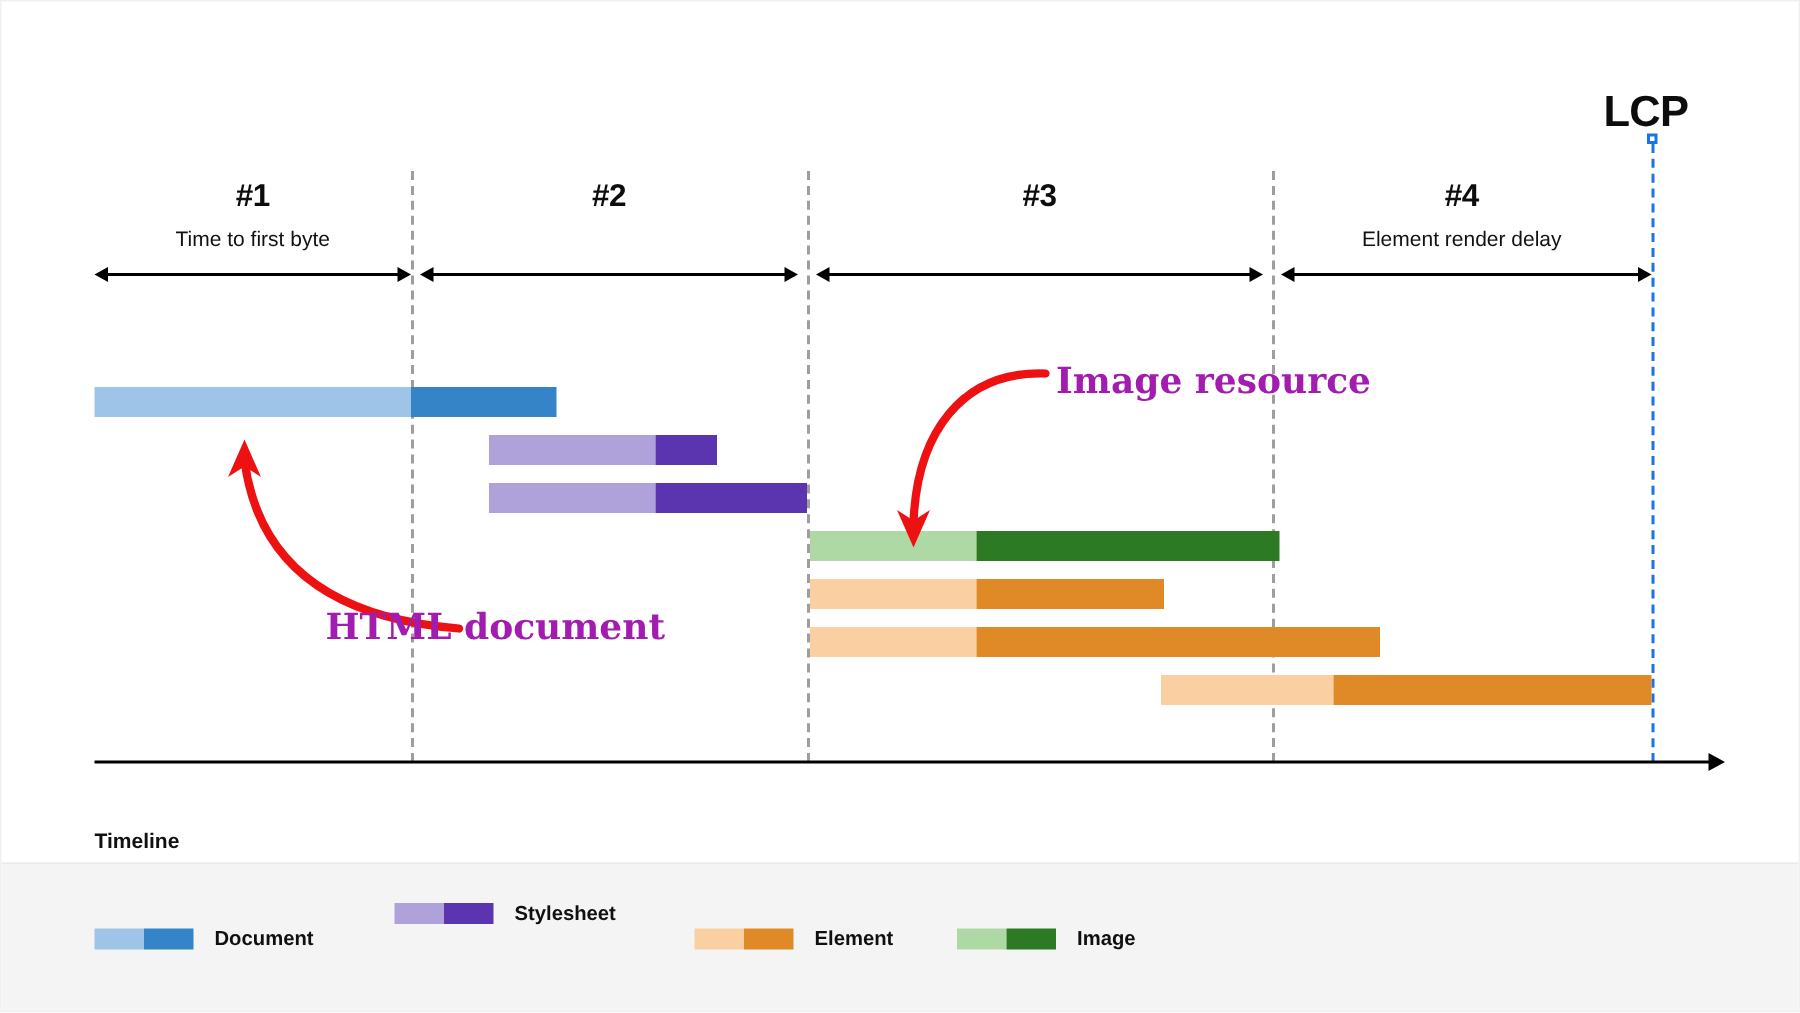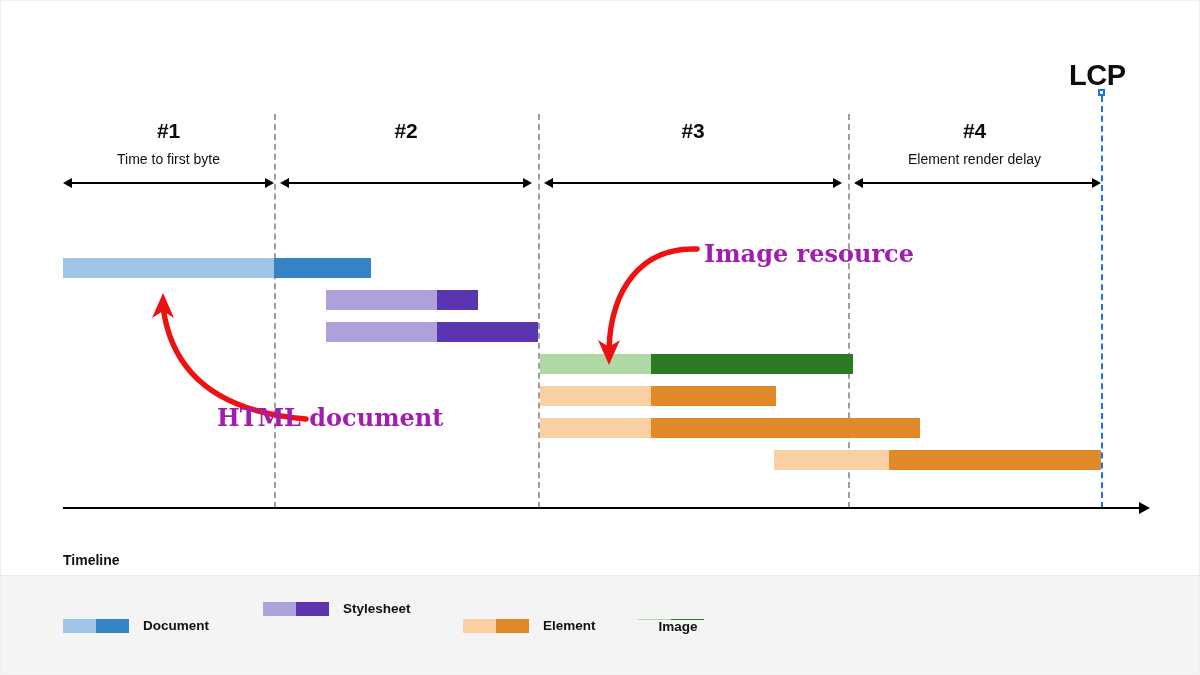--- a/index.html
+++ b/index.html
@@ -275,21 +275,21 @@
   </div>
 
   <div class="legend-item" style="left:462px; top:618px;">
     <span class="legend-swatch">
       <i style="background:#FAD0A2;"></i>
       <i style="background:#E08A27;"></i>
     </span>
     <span class="legend-text">Element</span>
   </div>
 
-  <div class="legend-item" style="left:637px; top:618px;flex-direction:column;">
+  <div class="legend-item" style="left:637px; top:618px;">
     <span class="legend-swatch">
       <i style="background:#AFD9A4;"></i>
       <i style="background:#2C7A23;"></i>
     </span>
     <span class="legend-text">Image</span>
   </div>
 
 </div>
 
 </body></html>

